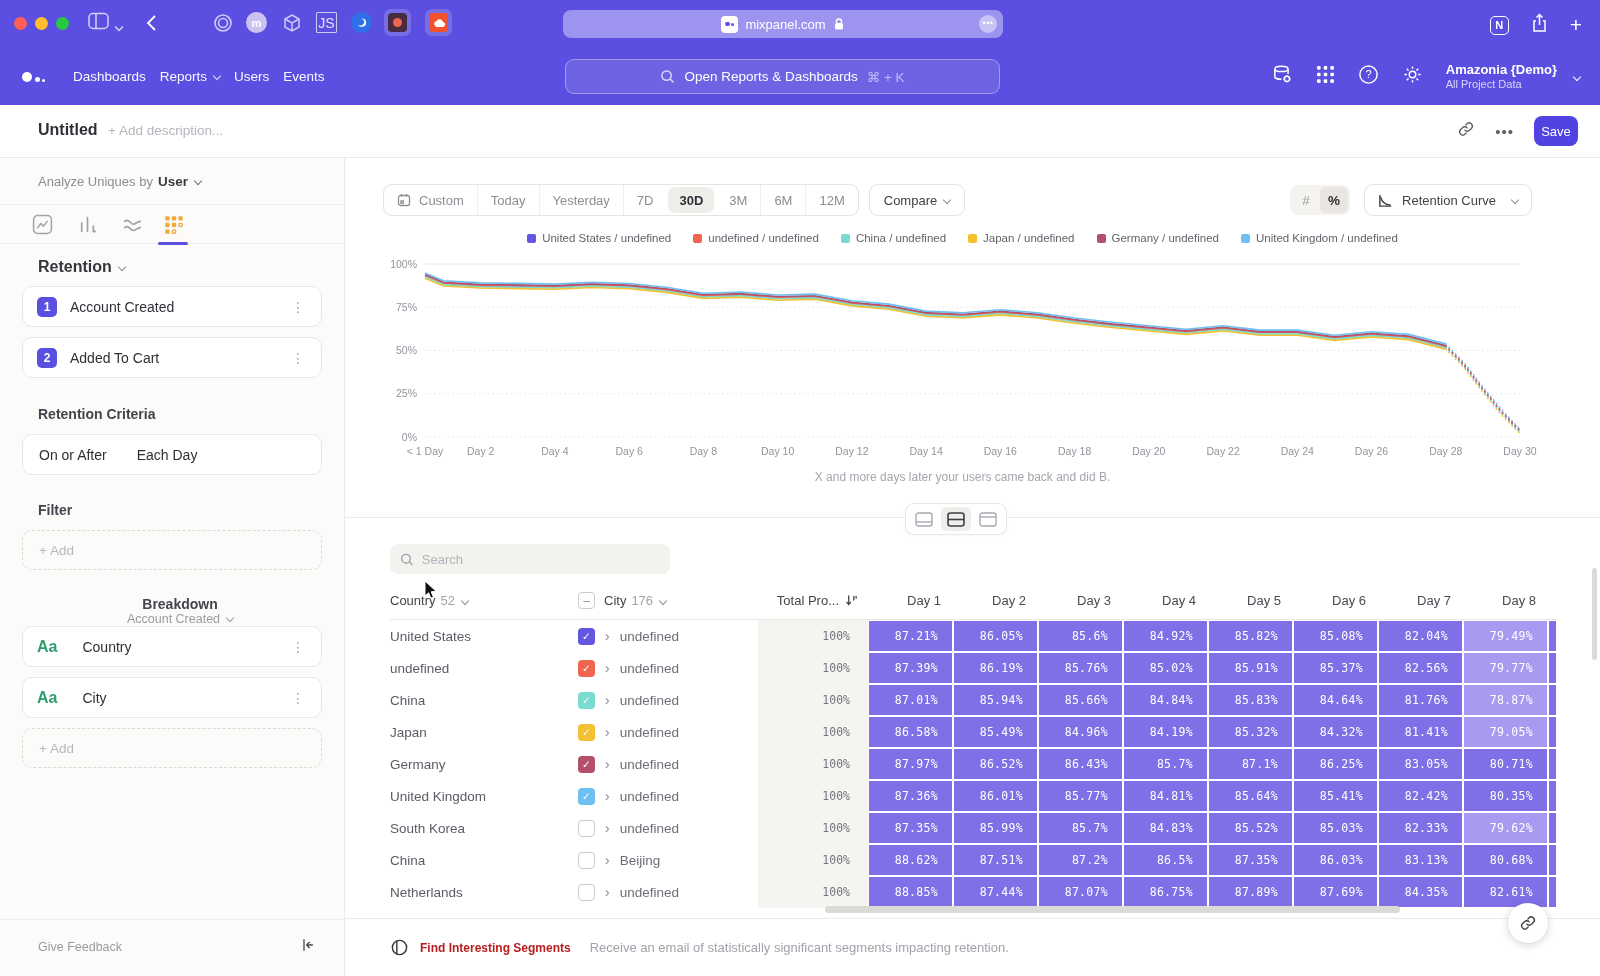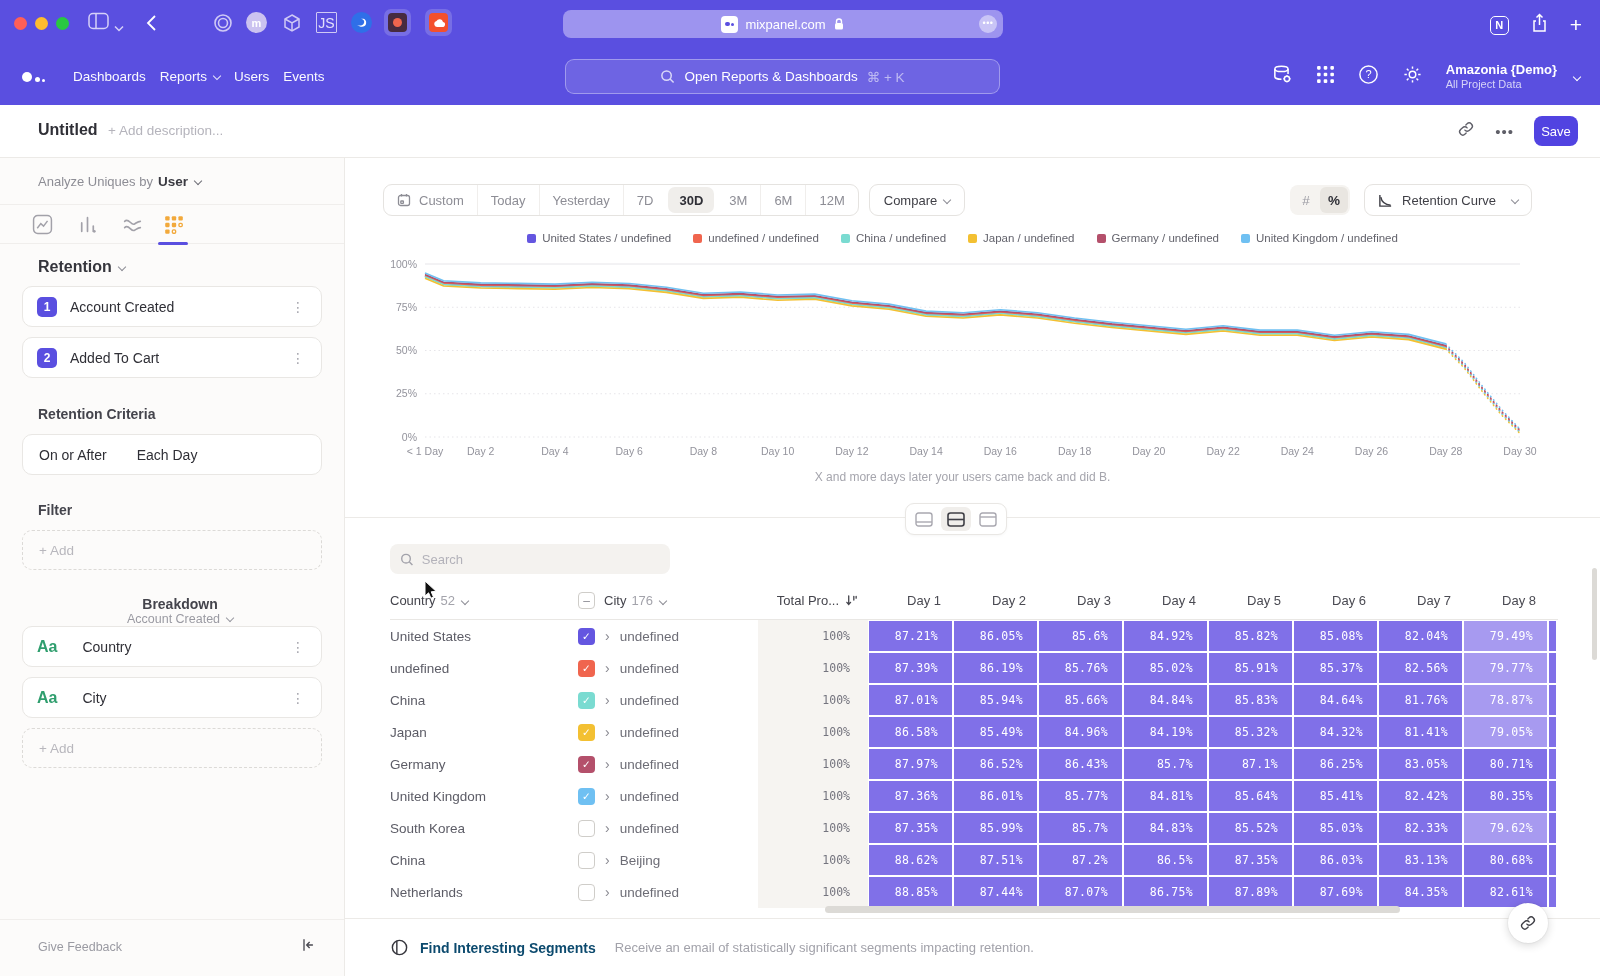--- a/index.html
+++ b/index.html
@@ -119,21 +119,21 @@
   .td.sliver { height:100%; border:1px solid #fff; border-right:none; }
   .cb { width:17px; height:17px; border-radius:4px; border:1.5px solid transparent; color:#fff; font-size:10.5px; display:flex; align-items:center; justify-content:center; cursor:pointer; flex:none; }
   .cb.un { background:#fff; border-color:#cfcdc9; }
   .cb.header { background:#fff; border-color:#cfcdc9; color:#8d8d95; font-size:12px; margin-right:9px; }
   .chev-r { color:#8a8a92; font-size:14px; line-height:1; cursor:pointer; }
   .hscroll { position:absolute; left:480px; top:748px; width:575px; height:7px; background:#dcdad6; border-radius:4px; cursor:pointer; }
   .vscroll { position:absolute; right:3px; top:568px; width:5px; height:92px; background:#dcdad6; border-radius:3px; cursor:pointer; }
 
   
   .report-footer { position:absolute; left:0; right:0; top:760px; bottom:0; border-top:1px solid #eceae7; display:flex; align-items:center; padding:0 45px; gap:11px; }
-  .rf-title { font-size:14px; font-weight:700; color:#0c4a6e; }
+  .rf-title { font-size:12px; font-weight:700; color:#b91c1c; }
   .rf-sub { font-size:13px; color:#a2a2aa; margin-left:8px; }
 
   .fab { position:absolute; left:1508px; top:903px; width:40px; height:40px; border-radius:50%; background:#fff; box-shadow:0 2px 10px rgba(0,0,0,.16), 0 0 0 1px rgba(0,0,0,.03); display:flex; align-items:center; justify-content:center; cursor:pointer; }
   .cursor { position:absolute; left:424px; top:580px; pointer-events:none; z-index:50; }
 </style>
 </head>
 <body>
 
 <div class="screen">
 

